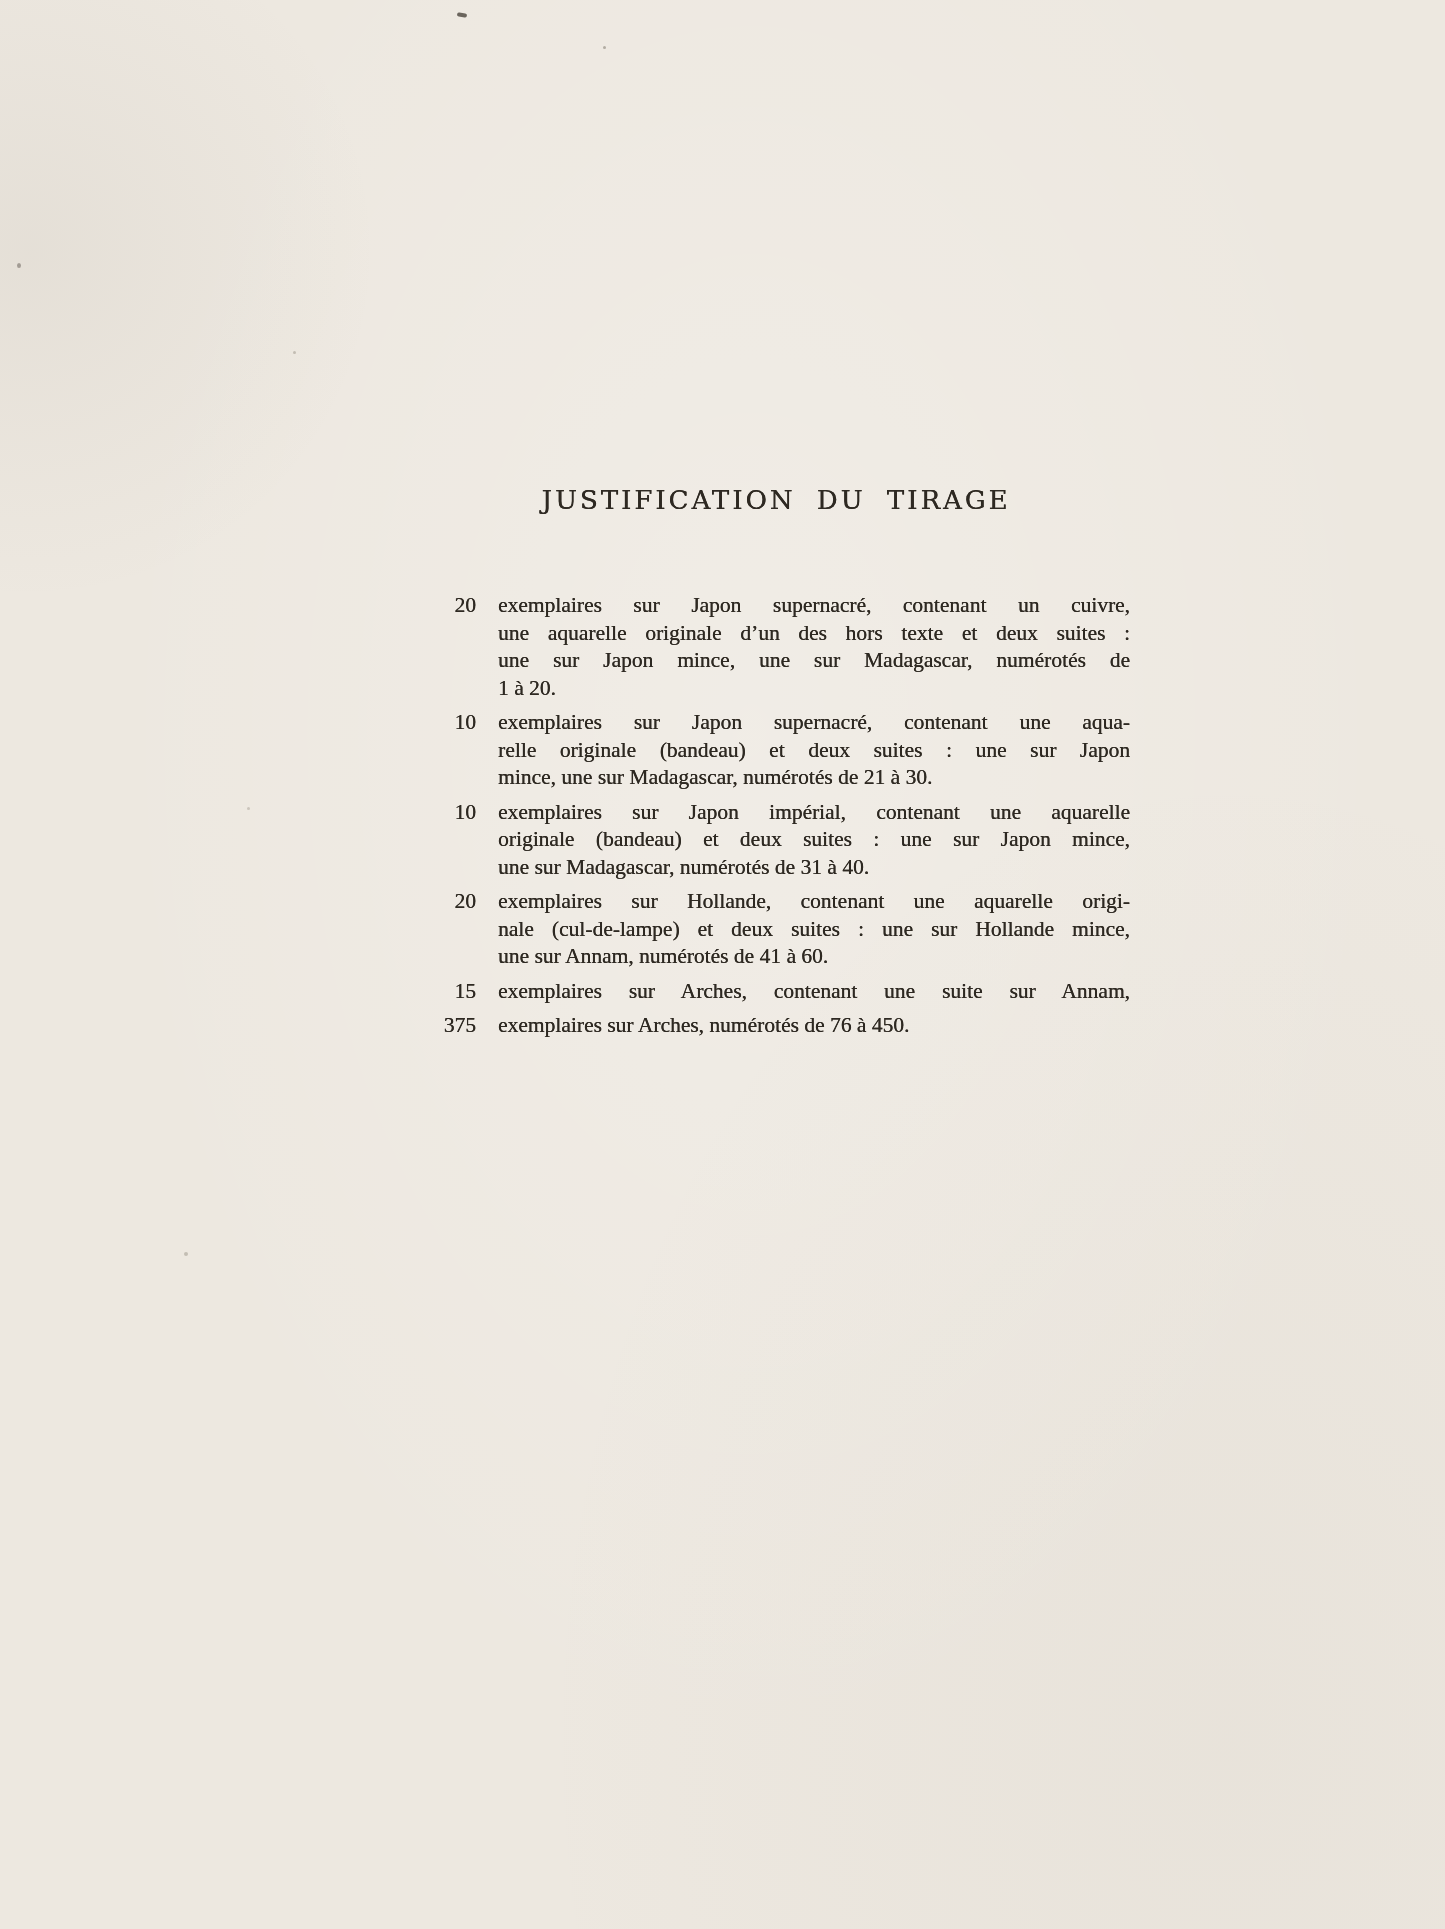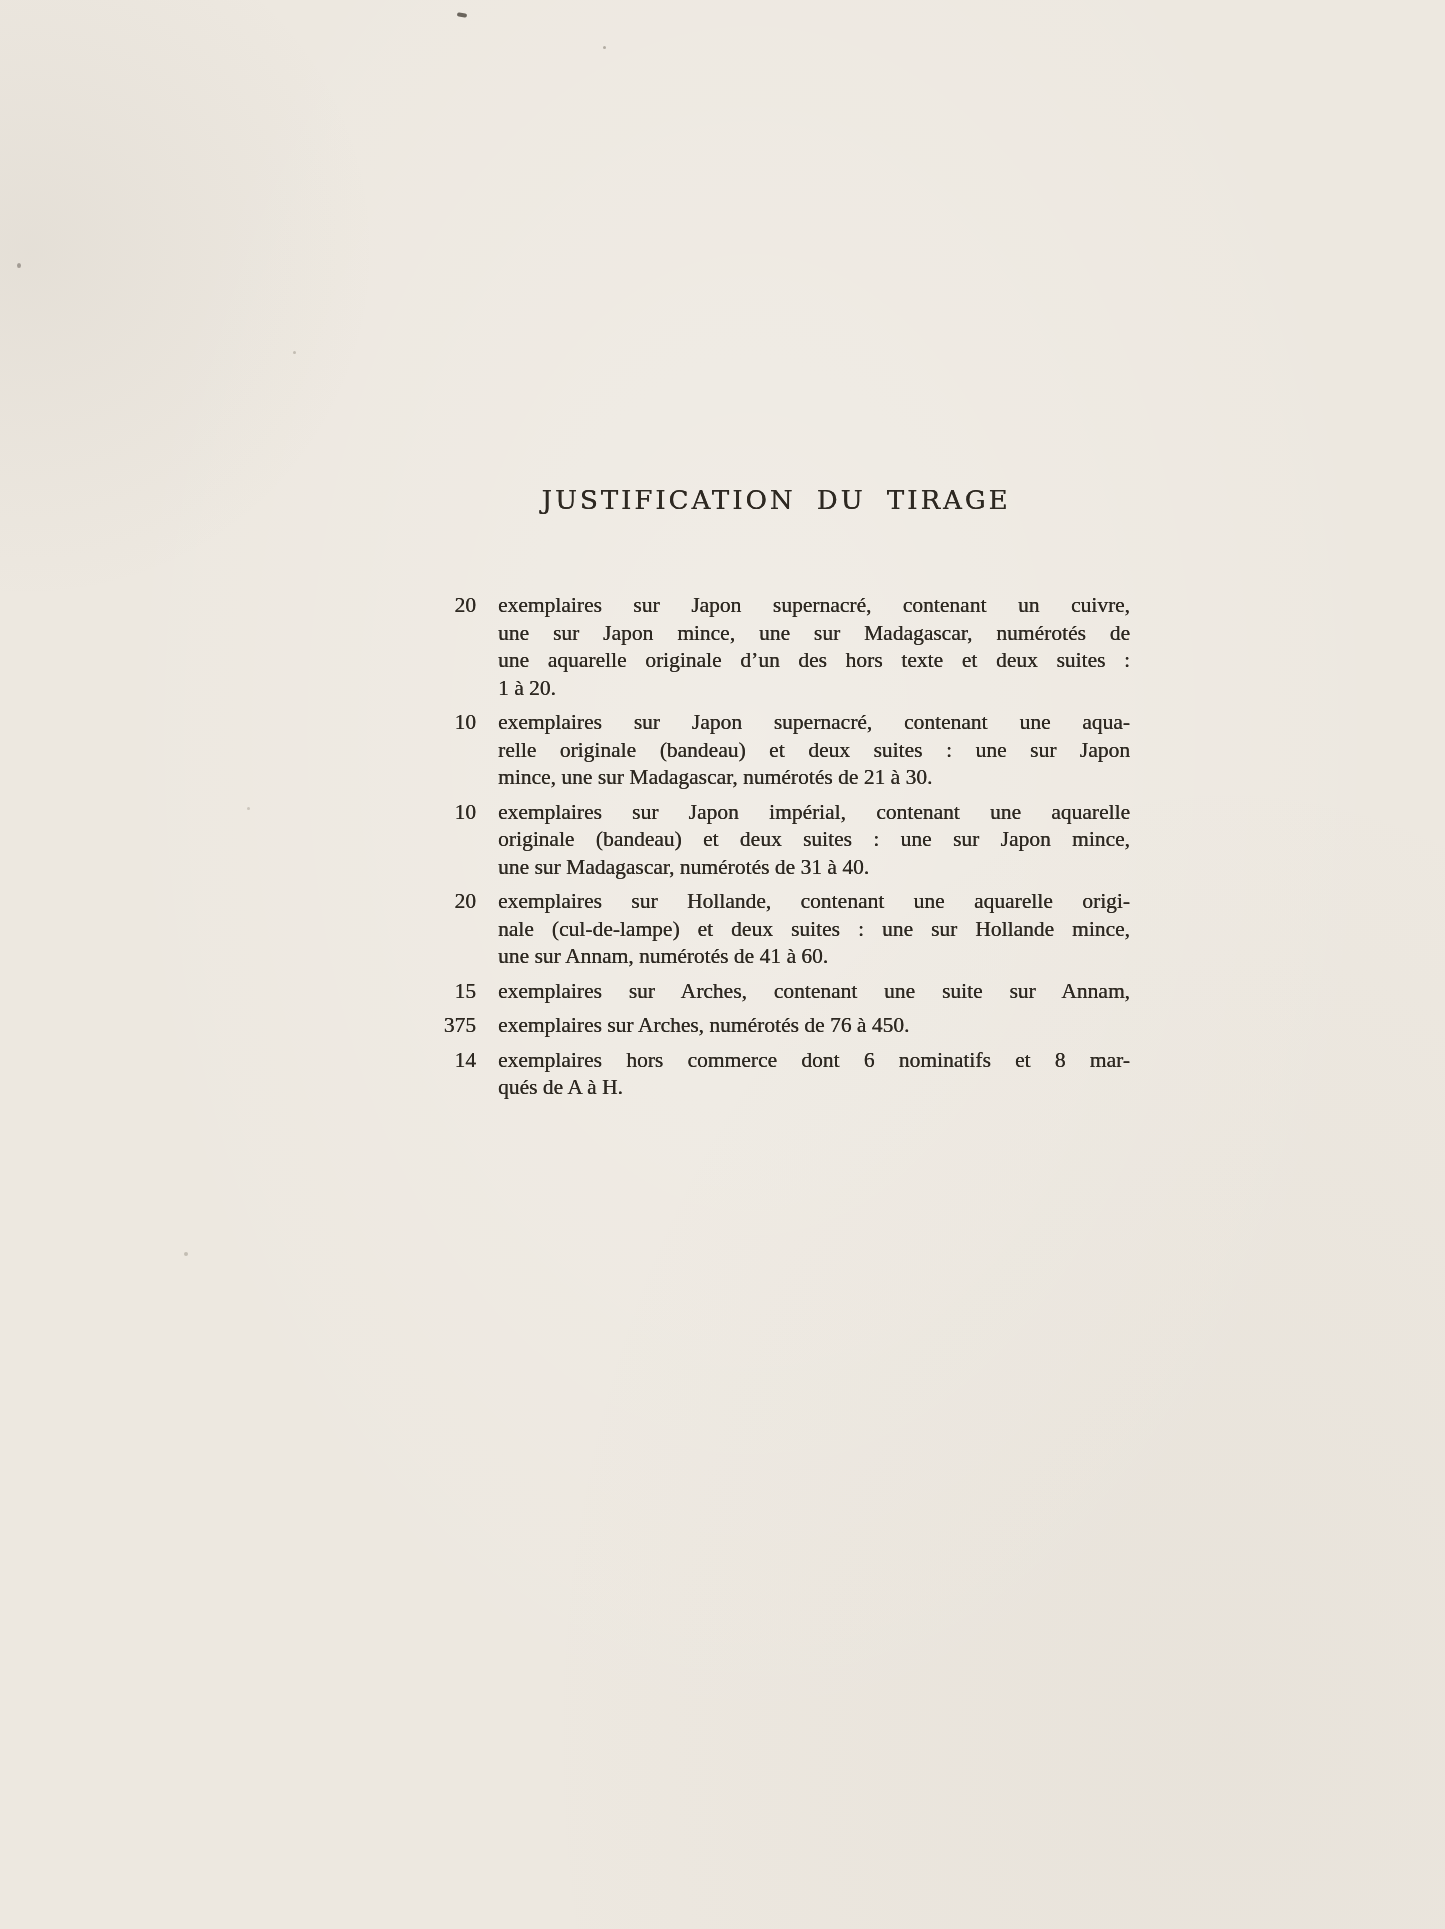--- a/index.html
+++ b/index.html
@@ -77,22 +77,22 @@
 <div class="page">
 
   <h1 class="title">JUSTIFICATION DU TIRAGE</h1>
 
   <div class="body">
 
     <div class="item">
       <span class="num">20</span>
       <span class="txt">
         <span class="ln j">exemplaires sur Japon supernacré, contenant un cuivre,</span>
+        <span class="ln j">une aquarelle originale d’un des hors texte et deux suites :</span>
         <span class="ln j">une sur Japon mince, une sur Madagascar, numérotés de</span>
-        <span class="ln j">une aquarelle originale d’un des hors texte et deux suites :</span>
         <span class="ln">1 à 20.</span>
       </span>
     </div>
 
     <div class="item">
       <span class="num">10</span>
       <span class="txt">
         <span class="ln j">exemplaires sur Japon supernacré, contenant une aqua-</span>
         <span class="ln j">relle originale (bandeau) et deux suites : une sur Japon</span>
         <span class="ln">mince, une sur Madagascar, numérotés de 21 à 30.</span>
@@ -125,27 +125,20 @@
     </div>
 
     <div class="item">
       <span class="num">375</span>
       <span class="txt">
         <span class="ln">exemplaires sur Arches, numérotés de 76 à 450.</span>
       </span>
     </div>
 
 
-    <div class="item">
-      <span class="num">14</span>
-      <span class="txt">
-        <span class="ln j">exemplaires hors commerce dont 6 nominatifs et 8 mar-</span>
-        <span class="ln">qués de A à H.</span>
-      </span>
-    </div>
 
   </div>
 
   <div class="speck s1"></div>
   <div class="speck s2"></div>
   <div class="speck s3"></div>
   <div class="speck s4"></div>
   <div class="speck s5"></div>
   <div class="speck s6"></div>
 

